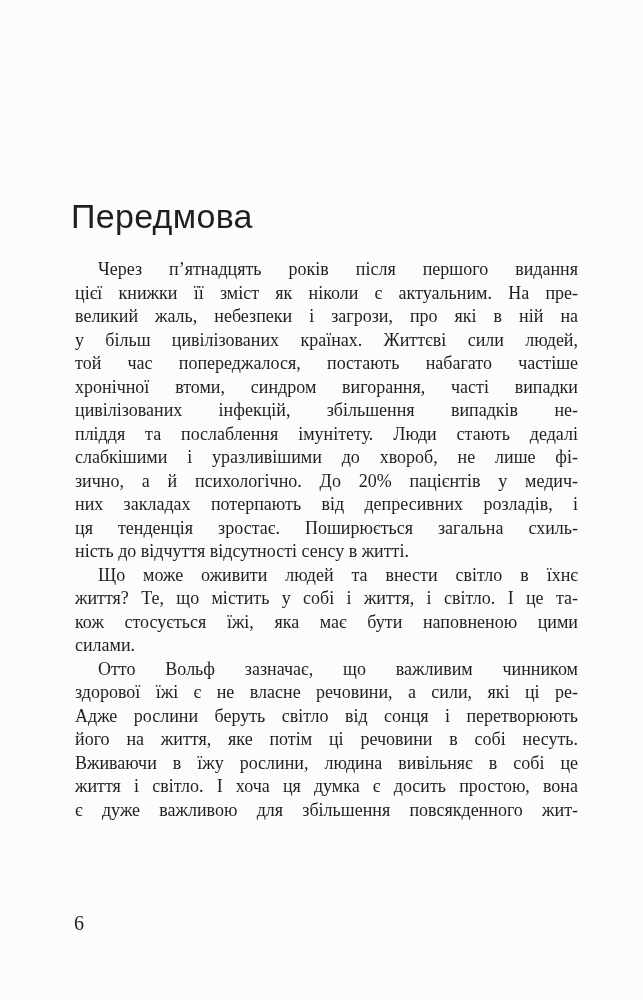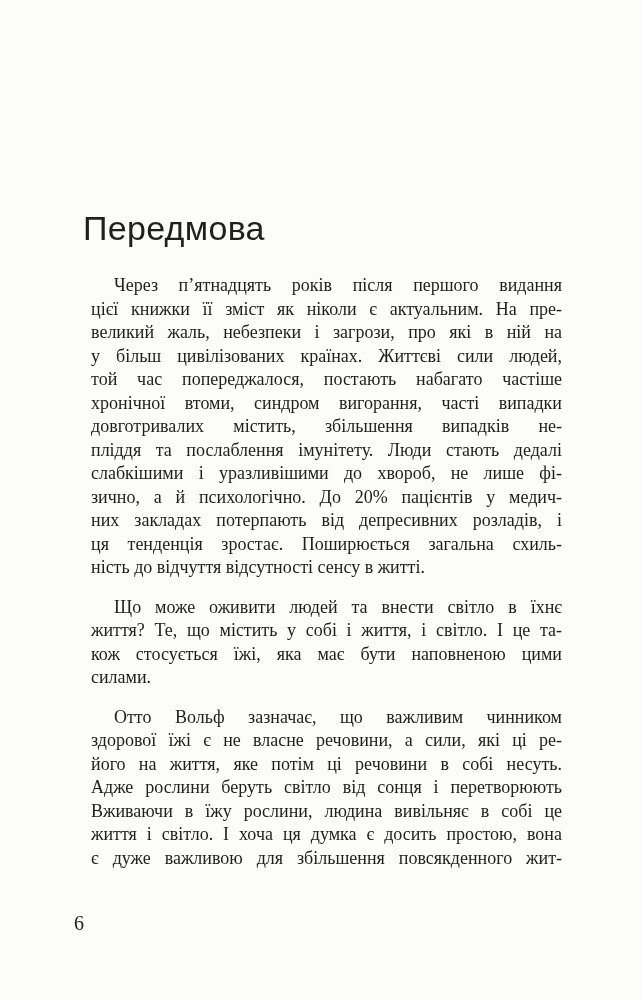--- a/index.html
+++ b/index.html
@@ -16,39 +16,39 @@
   .page {
     position: relative;
     width: 643px;
     height: 1000px;
     background: var(--bg, #fcfcfb);
   }
   .heading {
     position: absolute;
     left: 71px;
     top: 196px;
-    margin: 12px;
+    margin: 0;
     font-family: "Liberation Sans", "DejaVu Sans", sans-serif;
     font-weight: 400;
     font-size: 34px;
     line-height: 40px;
     color: var(--fg, #1f1f1f);
     letter-spacing: 0.3px;
   }
   .text-block {
     position: absolute;
     left: 75px;
     top: 258px;
     width: 503px;
     font-size: 18px;
     line-height: 23.5px;
     color: var(--fg, #1f1f1f);
   }
   .paragraph {
-    margin: 16px;
+    margin: 0;
   }
   .line {
     height: 23.5px;
     overflow: hidden;
     text-align: justify;
     text-align-last: justify;
   }
   .line.first {
     text-indent: 23px;
   }
@@ -71,39 +71,39 @@
   <h1 class="heading">Передмова</h1>
 
   <div class="text-block">
       <div class="paragraph">
         <div class="line first">Через п’ятнадцять років після першого видання</div>
         <div class="line">цієї книжки її зміст як ніколи є актуальним. На пре-</div>
         <div class="line">великий жаль, небезпеки і загрози, про які в ній на</div>
         <div class="line">у більш цивілізованих країнах. Життєві сили людей,</div>
         <div class="line">той час попереджалося, постають набагато частіше</div>
         <div class="line">хронічної втоми, синдром вигорання, часті випадки</div>
-        <div class="line">довготривалих містить, збільшення випадків не-</div>
+        <div class="line">цивілізованих інфекцій, збільшення випадків не-</div>
         <div class="line">пліддя та послаблення імунітету. Люди стають дедалі</div>
         <div class="line">слабкішими і уразливішими до хвороб, не лише фі-</div>
         <div class="line">зично, а й психологічно. До 20% пацієнтів у медич-</div>
         <div class="line">них закладах потерпають від депресивних розладів, і</div>
         <div class="line">ця тенденція зростає. Поширюється загальна схиль-</div>
         <div class="line no-just">ність до відчуття відсутності сенсу в житті.</div>
       </div>
       <div class="paragraph">
         <div class="line first">Що може оживити людей та внести світло в їхнє</div>
         <div class="line">життя? Те, що містить у собі і життя, і світло. І це та-</div>
         <div class="line">кож стосується їжі, яка має бути наповненою цими</div>
         <div class="line no-just">силами.</div>
       </div>
       <div class="paragraph">
         <div class="line first">Отто Вольф зазначає, що важливим чинником</div>
         <div class="line">здорової їжі є не власне речовини, а сили, які ці ре-</div>
+        <div class="line">Адже рослини беруть світло від сонця і перетворюють</div>
         <div class="line">його на життя, яке потім ці речовини в собі несуть.</div>
-        <div class="line">Адже рослини беруть світло від сонця і перетворюють</div>
         <div class="line">Вживаючи в їжу рослини, людина вивільняє в собі це</div>
         <div class="line">життя і світло. І хоча ця думка є досить простою, вона</div>
         <div class="line">є дуже важливою для збільшення повсякденного жит-</div>
       </div>
     </div>
 
   <div class="page-number">6</div>
 </div>
 
 </body></html>

